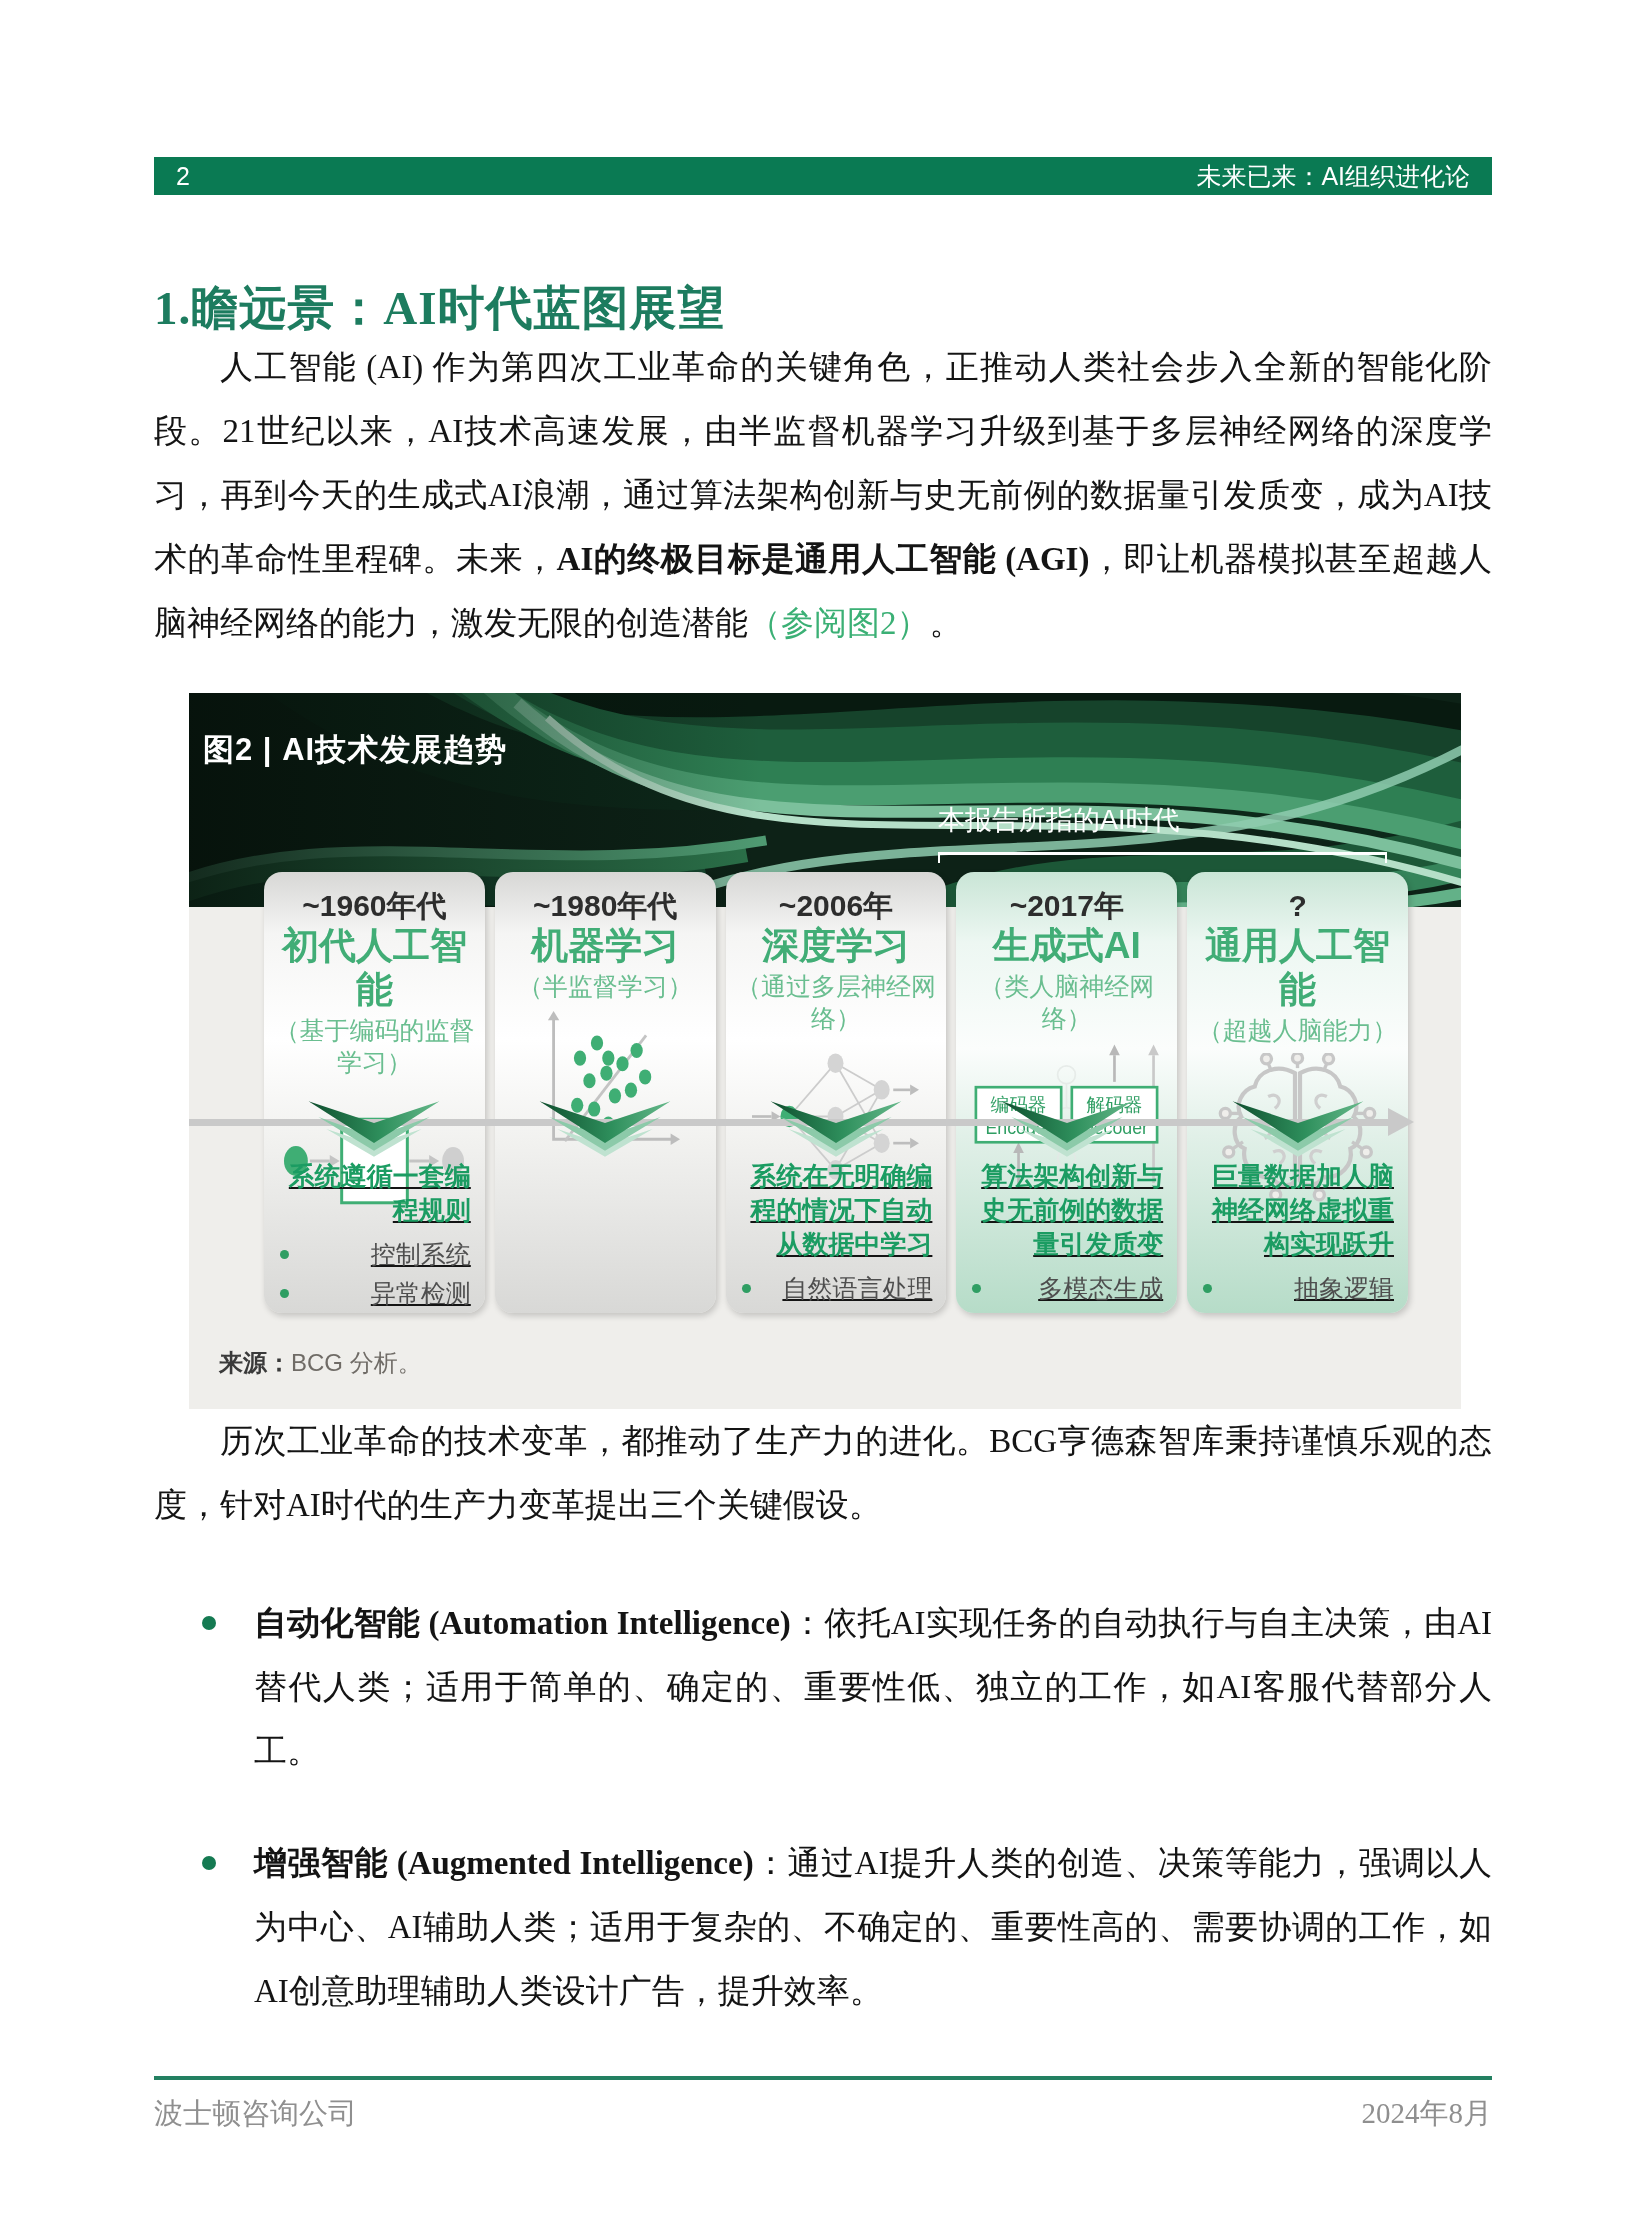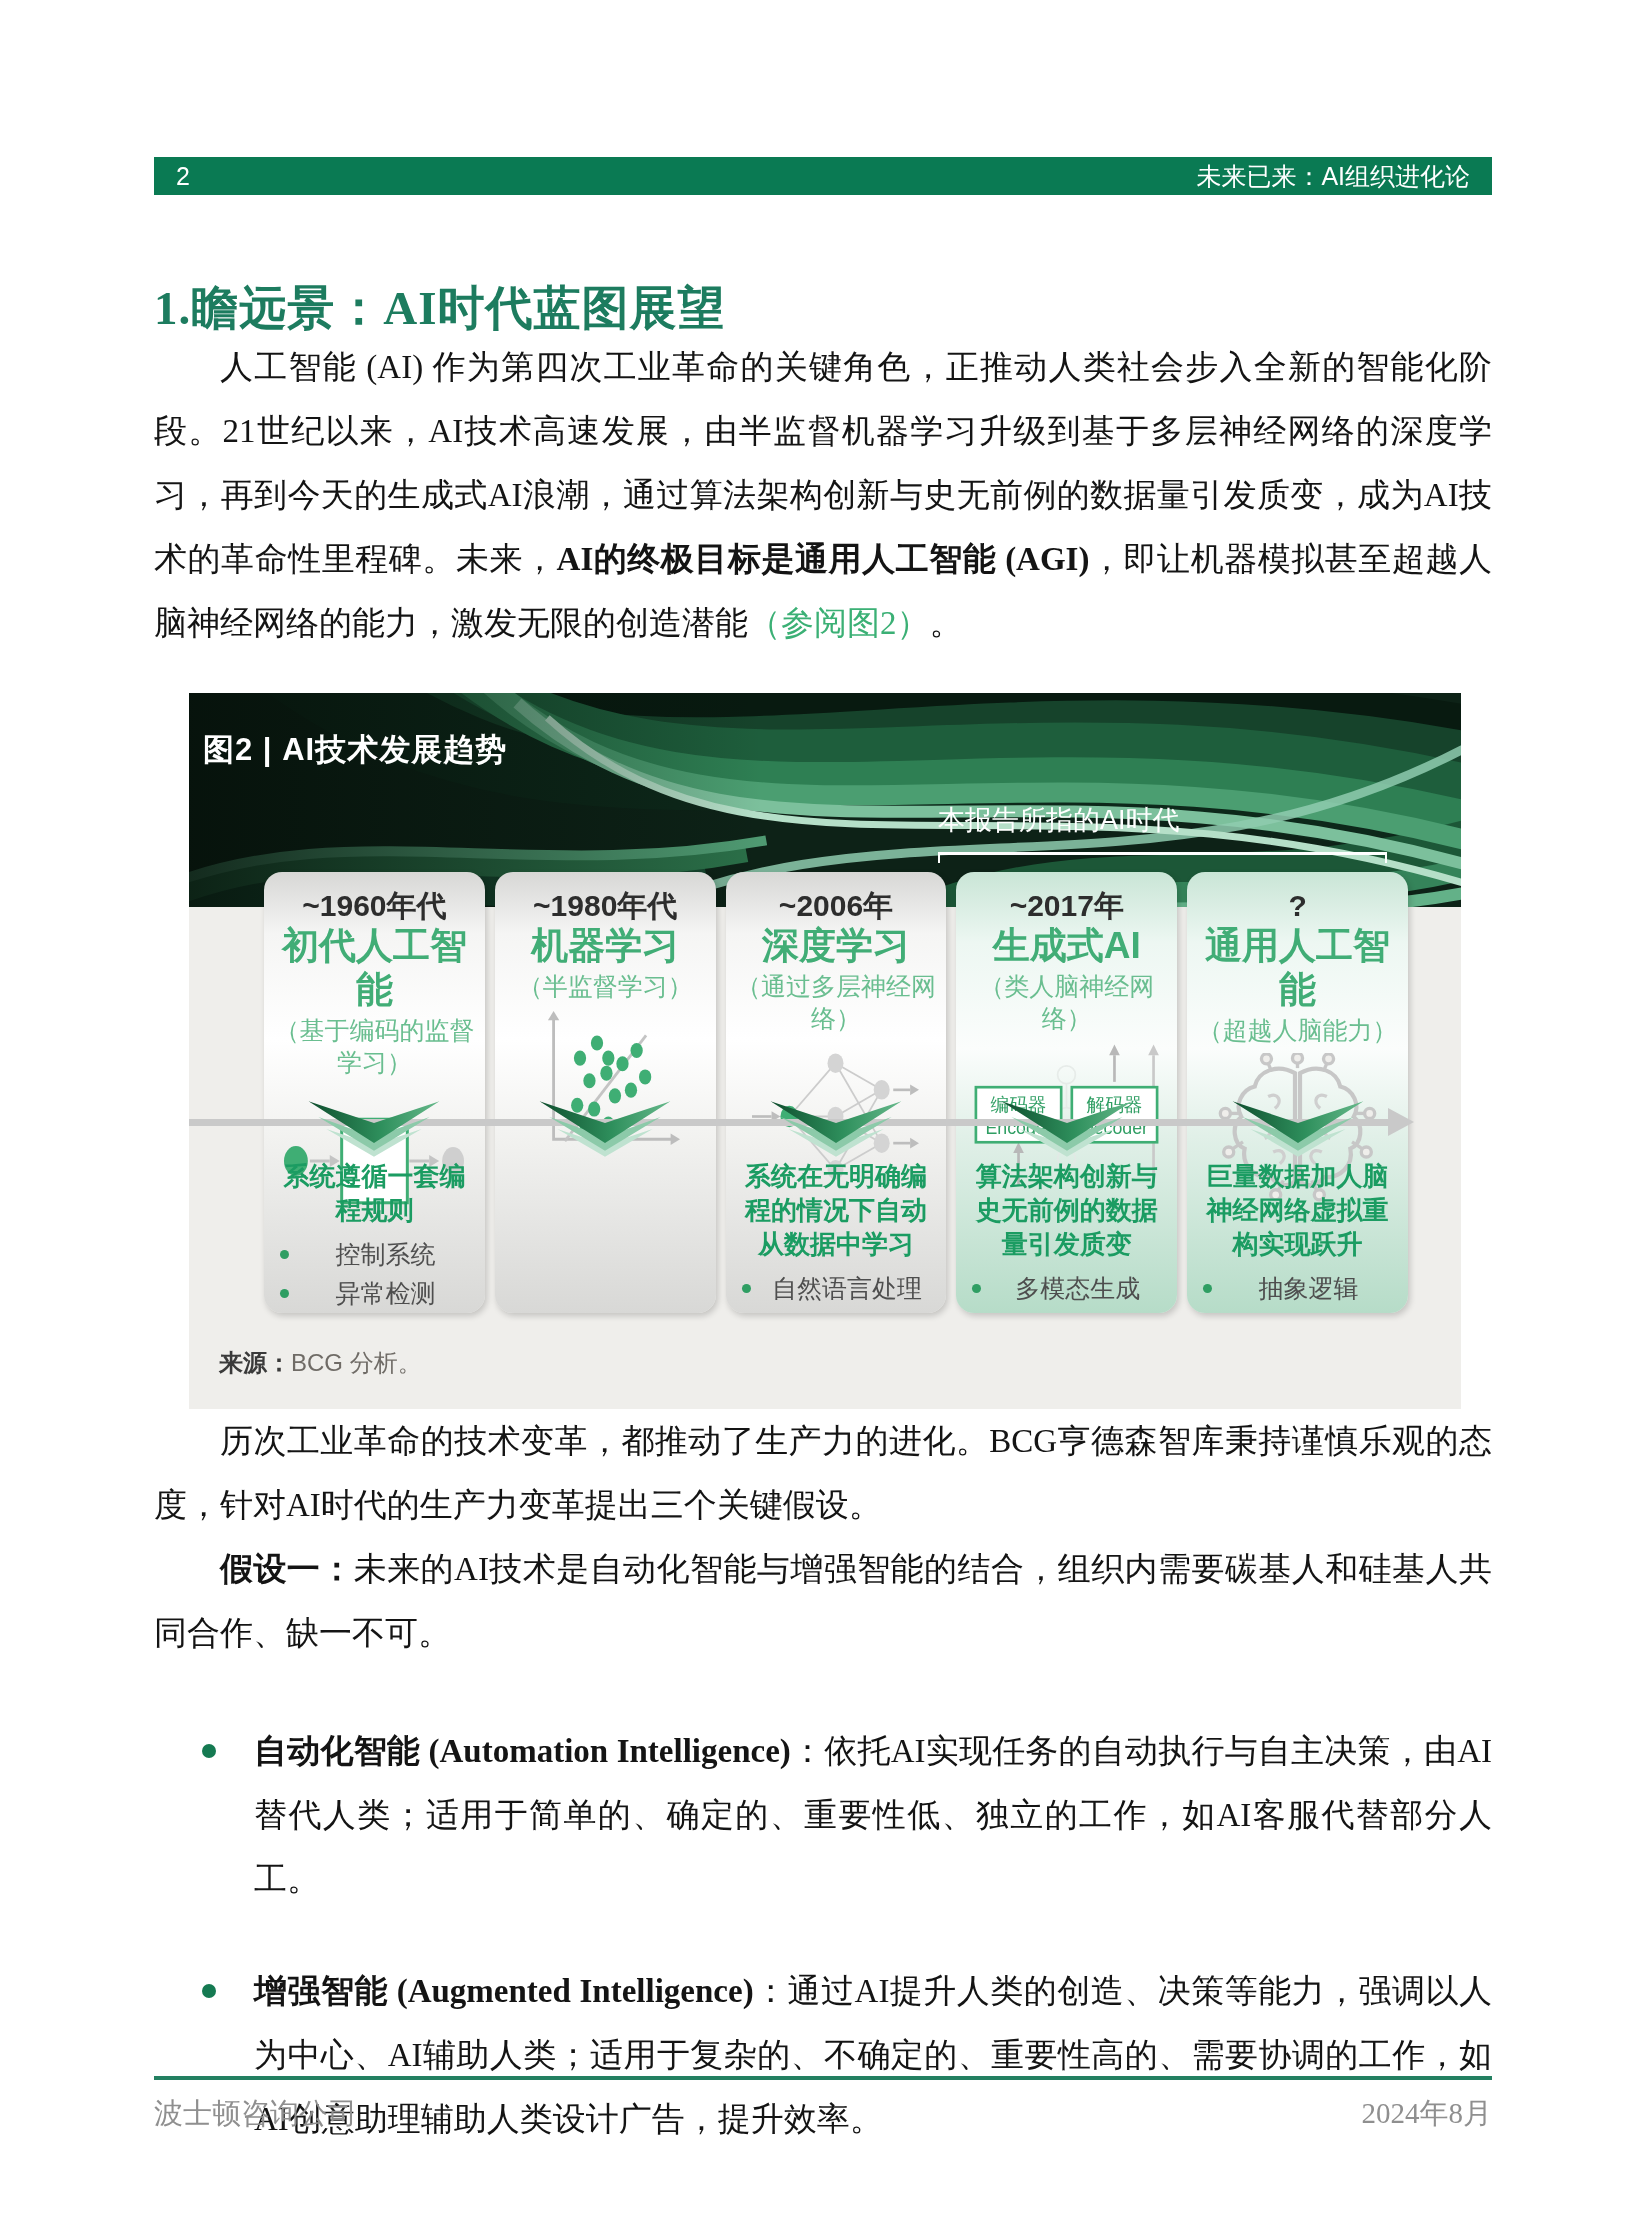--- a/index.html
+++ b/index.html
@@ -32,21 +32,21 @@
   .timeline::after{content:"";position:absolute;right:-26px;top:-11px;width:0;height:0;border-left:26px solid #c9c9c9;border-top:14px solid transparent;border-bottom:14px solid transparent;}
 
   .card{position:relative;height:441px;border-radius:18px;overflow:hidden;text-align:center;box-shadow:2px 3px 6px rgba(0,0,0,0.18);}
   .card.gray{background:linear-gradient(180deg,#d7d7d5 0%,#f5f5f4 14%,#ffffff 38%,#f2f2f0 60%,#d8d8d6 100%);}
   .card.green{background:linear-gradient(180deg,#c9e5d6 0%,#edf7f2 16%,#fbfdfc 40%,#e1f0e8 60%,#b6dcc8 100%);}
   .card-year{margin-top:16px;font-size:30px;line-height:36px;font-weight:bold;color:#2d2d2d;}
   .card-title{margin-top:0;font-size:37px;line-height:44px;font-weight:bold;color:#41ad76;}
   .card-sub{margin-top:2px;font-size:25px;line-height:32px;color:#6abe90;}
   .icon-area{height:149px;margin-top:8px;display:flex;align-items:center;justify-content:center;}
   .chev{position:absolute;top:227px;left:50%;transform:translateX(-50%);z-index:4;}
-  .card-text{position:absolute;top:287px;left:0;right:0;bottom:0;padding:0 14px;text-align:center;}
+  .card-text{position:absolute;top:287px;left:0;right:0;bottom:0;padding:0 14px;text-align:right;text-decoration:underline;}
   .card-desc{font-size:26px;font-weight:bold;color:#1b9c62;line-height:34px;}
   .card-bullets{margin:8px 0 0 0;padding:0;list-style:none;}
   .card-bullets li{position:relative;font-size:25px;color:#4e4e4e;line-height:39px;padding-left:22px;}
   .card-bullets li::before{content:"";position:absolute;left:2px;top:15px;width:9px;height:9px;border-radius:50%;background:#2f9e63;}
   .fig-source{padding:34px 0 30px 30px;font-size:24px;color:#6f6b66;}
   .fig-source b{color:#3a3a3a;}
 
   
   ul.main-bullets{margin:54px 0 0 0;padding:0;list-style:none;}
   ul.main-bullets li{position:relative;padding-left:100px;font-size:33px;line-height:64px;text-align:justify;margin-bottom:48px;}
@@ -325,21 +325,20 @@
           </ul>
         </div>
       </div>
     </div>
 
     <div class="fig-source"><b>来源：</b><span>BCG 分析。</span></div>
   </div>
 
   <p class="body-p p2">历次工业革命的技术变革，都推动了生产力的进化。BCG亨德森智库秉持谨慎乐观的态度，针对AI时代的生产力变革提出三个关键假设。</p>
 
-  <p class="body-p p3"><b>假设一：</b><span>未来的AI技术是自动化智能与增强智能的结合，组织内需要碳基人和硅基人共同合作、缺一不可。</span></p>
 
   <ul class="main-bullets">
     <li><b>自动化智能 (Automation Intelligence)</b><span>：依托AI实现任务的自动执行与自主决策，由AI替代人类；适用于简单的、确定的、重要性低、独立的工作，如AI客服代替部分人工。</span></li>
     <li><b>增强智能 (Augmented Intelligence)</b><span>：通过AI提升人类的创造、决策等能力，强调以人为中心、AI辅助人类；适用于复杂的、不确定的、重要性高的、需要协调的工作，如AI创意助理辅助人类设计广告，提升效率。</span></li>
   </ul>
 
 </div>
 
 <div class="footer">
   <span>波士顿咨询公司</span>

